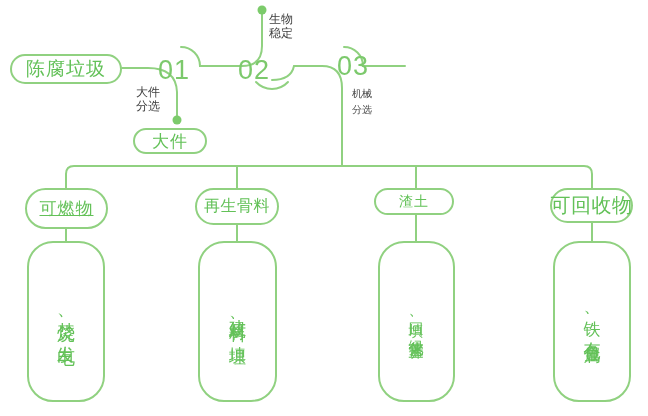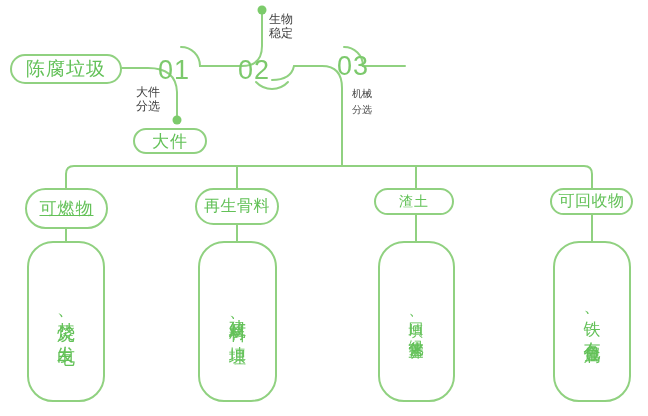--- a/index.html
+++ b/index.html
@@ -70,21 +70,21 @@
   <div class="steplabel" style="left:352px;top:86px;font-size:10px;line-height:16px;">
     <span>机械</span>
     <span>分选</span>
   </div>
 
   <div class="pill" style="left:133px;top:128px;width:74px;height:26px;font-size:17px;">大件</div>
 
   <div class="pill" style="left:25px;top:188px;width:83px;height:41px;font-size:17px;text-decoration:underline;">可燃物</div>
   <div class="pill" style="left:195px;top:188px;width:84px;height:37px;font-size:16px;letter-spacing:0.5px;">再生骨料</div>
   <div class="pill" style="left:374px;top:188px;width:80px;height:27px;font-size:14px;">渣土</div>
-  <div class="pill" style="left:550px;top:188px;width:83px;height:27px;font-size:16px;letter-spacing:0.5px;">可回收物</div>
+  <div class="pill" style="left:550px;top:188px;width:83px;height:35px;font-size:20px;letter-spacing:0.5px;">可回收物</div>
 
   <div class="vbox" style="left:27px;top:241px;width:78px;height:161px;">
     <div class="vtext" style="font-size:18px;">焚烧、发电</div>
   </div>
   <div class="vbox" style="left:198px;top:241px;width:79px;height:161px;">
     <div class="vtext" style="font-size:17px;">建筑材料、填埋</div>
   </div>
   <div class="vbox" style="left:378px;top:241px;width:77px;height:161px;">
     <div class="vtext" style="font-size:15px;letter-spacing:1px;">回填、绿化营养土</div>
   </div>

